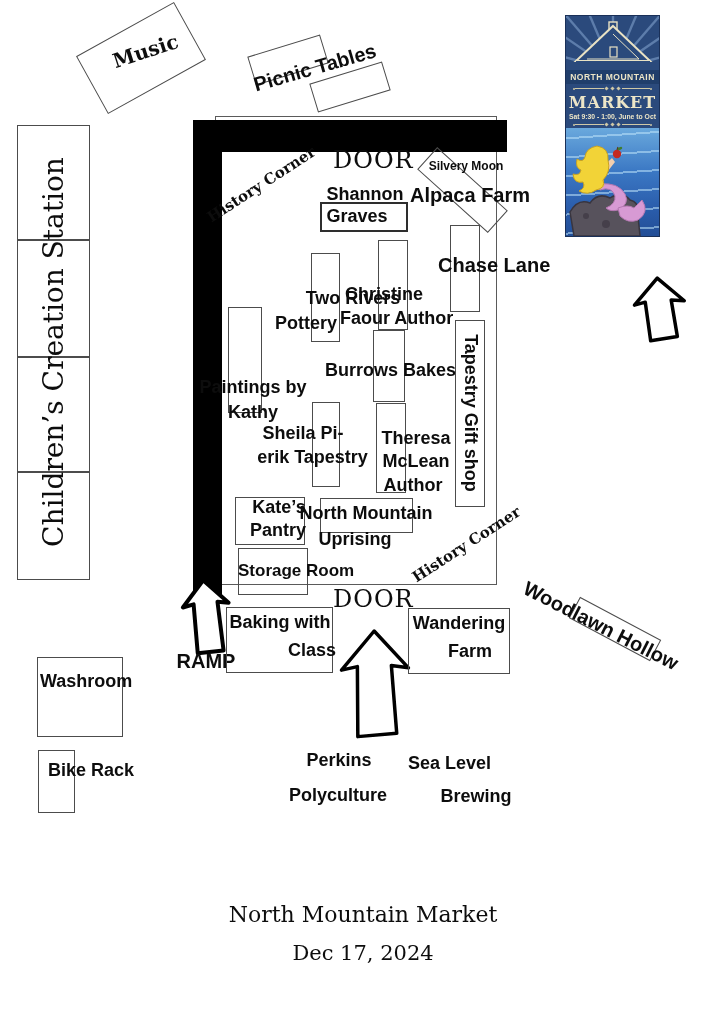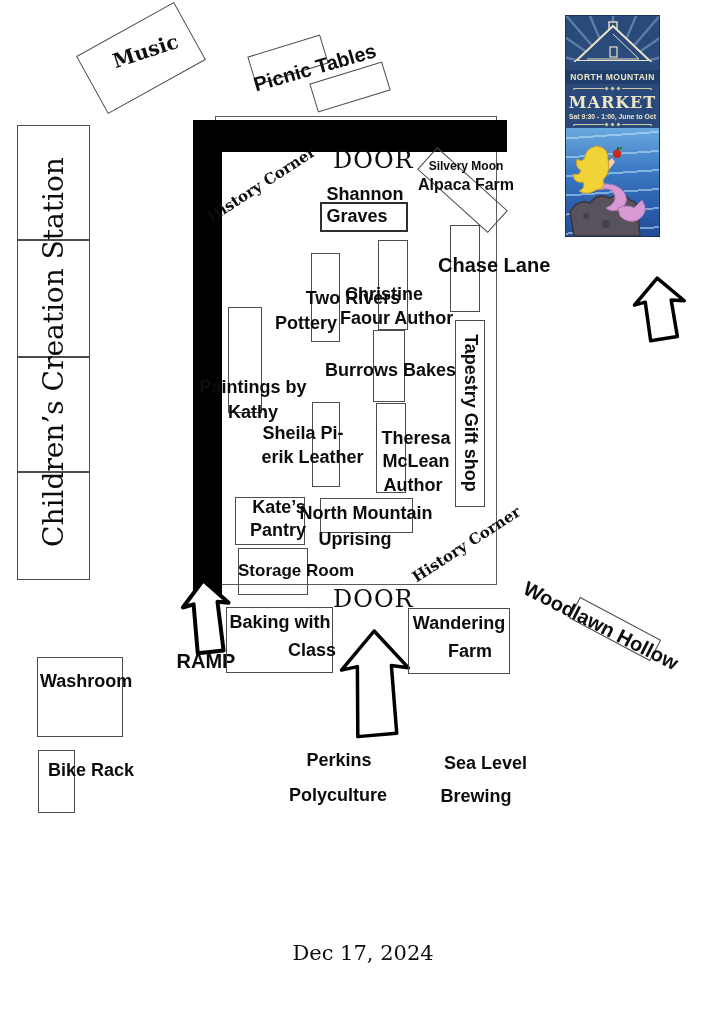--- a/index.html
+++ b/index.html
@@ -56,21 +56,21 @@
   <div class="lbl serif" style="left:200px;top:180px;width:112px;font-size:15px;font-weight:700;transform:rotate(-33deg);">History Corner</div>
   <div class="lbl serif" style="left:405px;top:540px;width:112px;font-size:15px;font-weight:700;transform:rotate(-33deg);">History Corner</div>
   <div class="lbl serif" style="left:333px;top:586px;width:76px;font-size:24px;letter-spacing:1px;">DOOR</div>
 
   <div class="lbl" style="left:325px;top:184px;width:80px;">Shannon</div>
   <div class="bx bxd" style="left:320px;top:202px;width:88px;height:30px;border-width:2px;"></div>
   <div class="lbl" style="left:320px;top:206px;width:74px;">Graves</div>
 
   <div class="bx" style="left:415px;top:175px;width:95px;height:30px;transform:rotate(42deg);"></div>
   <div class="lbl" style="left:405px;top:160px;width:122px;font-size:12px;">Silvery Moon</div>
-  <div class="lbl" style="left:410px;top:176px;width:112px;font-size:16px;">Alpaca Farm</div>
+  <div class="lbl" style="left:410px;top:184px;width:112px;font-size:20px;">Alpaca Farm</div>
 
   <div class="bx" style="left:450px;top:225px;width:30px;height:87px;"></div>
   <div class="lbl" style="left:438px;top:254px;width:100px;font-size:20px;">Chase Lane</div>
 
   <div class="bx" style="left:311px;top:253px;width:29px;height:89px;"></div>
   <div class="lbl" style="left:256px;top:288px;width:100px;margin-left:47px;">Two Rivers</div>
   <div class="lbl" style="left:256px;top:313px;width:100px;">Pottery</div>
 
   <div class="bx" style="left:378px;top:240px;width:30px;height:90px;"></div>
   <div class="lbl" style="left:345px;top:284px;width:78px;">Christine</div>
@@ -81,21 +81,21 @@
 
   <div class="bx" style="left:455px;top:320px;width:30px;height:187px;"></div>
   <div class="lbl" style="left:378px;top:398px;width:185px;height:30px;line-height:30px;font-size:18px;transform:rotate(90deg);">Tapestry Gift shop</div>
 
   <div class="bx" style="left:228px;top:307px;width:34px;height:106px;"></div>
   <div class="lbl" style="left:198px;top:377px;width:110px;">Paintings by</div>
   <div class="lbl" style="left:198px;top:402px;width:110px;">Kathy</div>
 
   <div class="bx" style="left:312px;top:402px;width:28px;height:85px;"></div>
   <div class="lbl" style="left:258px;top:423px;width:90px;">Sheila Pi-</div>
-  <div class="lbl" style="left:255px;top:447px;width:115px;">erik Leather</div>
+  <div class="lbl" style="left:255px;top:447px;width:115px;">erik Tapestry</div>
 
   <div class="bx" style="left:376px;top:403px;width:30px;height:90px;"></div>
   <div class="lbl" style="left:380px;top:428px;width:72px;">Theresa</div>
   <div class="lbl" style="left:380px;top:451px;width:72px;">McLean</div>
   <div class="lbl" style="left:378px;top:475px;width:70px;">Author</div>
 
   <div class="bx" style="left:235px;top:497px;width:70px;height:48px;"></div>
   <div class="lbl" style="left:248px;top:497px;width:62px;">Kate’s</div>
   <div class="lbl" style="left:246px;top:520px;width:64px;">Pantry</div>
 
@@ -130,21 +130,21 @@
   <div class="bx" style="left:569px;top:617px;width:92px;height:24px;transform:rotate(28deg);"></div>
   <div class="lbl" style="left:516px;top:612px;width:160px;font-size:20px;transform:rotate(27deg);">Woodlawn Hollow</div>
 
   <div class="bx" style="left:37px;top:657px;width:86px;height:80px;"></div>
   <div class="lbl" style="left:40px;top:671px;text-align:center;">Washroom</div>
   <div class="bx" style="left:38px;top:750px;width:37px;height:63px;"></div>
   <div class="lbl" style="left:48px;top:760px;text-align:left;">Bike Rack</div>
 
   <div class="lbl" style="left:305px;top:750px;width:68px;">Perkins</div>
   <div class="lbl" style="left:288px;top:785px;width:100px;">Polyculture</div>
-  <div class="lbl" style="left:444px;top:753px;width:82px;">Sea Level</div>
+  <div class="lbl" style="left:408px;top:753px;width:82px;">Sea Level</div>
   <div class="lbl" style="left:438px;top:786px;width:76px;">Brewing</div>
 
   <div id="poster">
     <div style="position:relative;height:54px;">
       <svg width="95" height="54" viewBox="0 0 95 54">
         <g stroke="#5d7dab" stroke-width="2.4">
           <line x1="47" y1="54" x2="-21" y2="36"></line>
             <line x1="47" y1="54" x2="-13" y2="13"></line>
           <line x1="47" y1="54" x2="-3" y2="-4"></line>
             <line x1="47" y1="54" x2="18" y2="-14"></line>
@@ -196,15 +196,16 @@
       </svg>
     </div>
   </div>
 
   <div class="arrow" style="left:630px;top:276px;width:58px;height:68px;transform:rotate(-5deg);">
     <svg width="58" height="68" viewBox="0 0 58 68">
       <polygon points="30,2 5,27 16,25 18,64 45,62 42,25 55,27" fill="#ffffff" stroke="#000" stroke-width="3.5" stroke-linejoin="round"></polygon>
     </svg>
   </div>
 
+  <div class="lbl serif" style="left:173px;top:903px;width:380px;font-size:22px;font-weight:400;">North Mountain Market</div>
   <div class="lbl serif" style="left:173px;top:942px;width:380px;font-size:21px;font-weight:400;">Dec 17, 2024</div>
 
 </div>
 
 </body></html>

